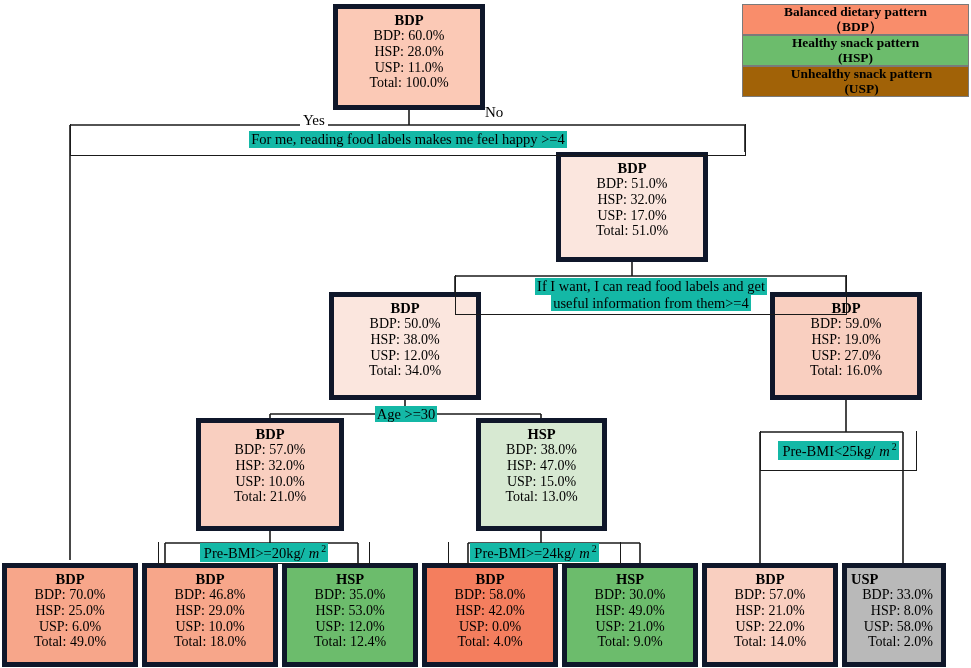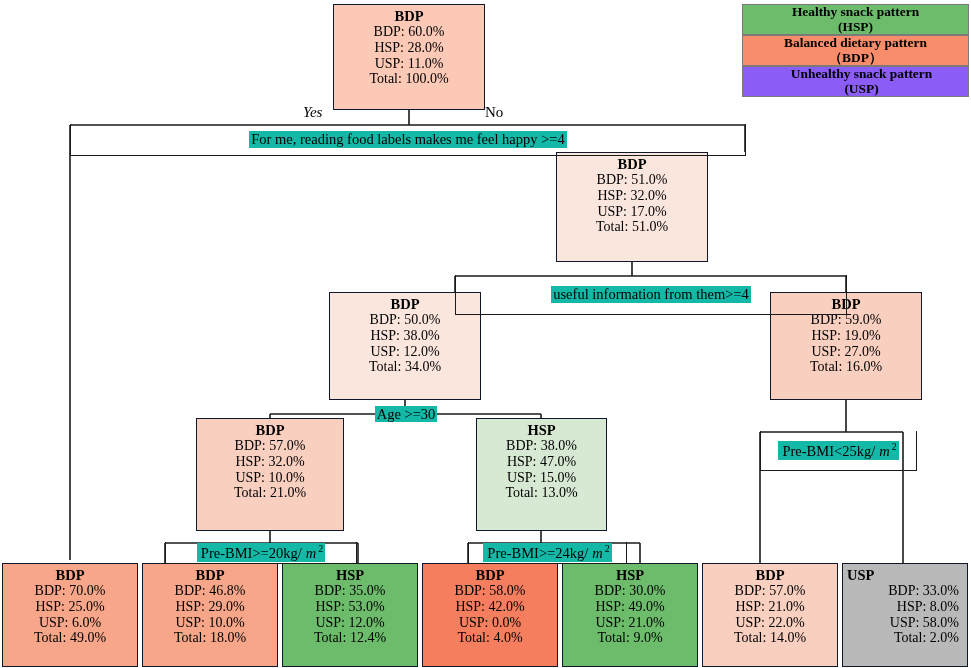--- a/index.html
+++ b/index.html
@@ -6,21 +6,21 @@
   body{
     width:971px;height:668px;position:relative;background:#ffffff;
     font-family:"Liberation Serif","DejaVu Serif",serif;
     color:#000;overflow:hidden;
   }
   #canvas{position:absolute;inset:0;}
   svg#wires{position:absolute;left:0;top:0;width:971px;height:668px;pointer-events:none;}
   svg#wires line, svg#wires path{stroke:#1a1a1a;stroke-width:1.6;fill:none;}
 
   .node{
-    position:absolute;border:1px solid #0f172a;box-sizing:border-box;
+    position:absolute;border:5px solid #0f172a;box-sizing:border-box;
     text-align:center;line-height:1.12;
   }
   .node .ttl{font-weight:bold;font-size:14.5px;padding-top:3px;}
   .node .row{font-size:14px;white-space:nowrap;}
   .node.lalign{text-align:right;}
   .node.lalign .ttl{text-align:left;padding-left:4px;}
   .node.lalign .row{padding-right:8px;}
 
   .fill-bdp0{background:#fbc9b6;}
   .fill-bdp1{background:#fbe6de;}
@@ -40,21 +40,21 @@
   .branchtag{position:absolute;font-size:15px;background:#fff;padding:0 3px;}
 
   .legend{position:absolute;left:742px;top:4px;width:227px;}
   .legend .item{
     border:1px solid #7a7a7a;box-sizing:border-box;width:227px;height:31px;
     font-weight:bold;font-size:13.4px;text-align:center;line-height:1.06;
     display:flex;align-items:center;justify-content:center;
   }
   .legend .i0{background:#f98d6b;}
   .legend .i1{background:#6cbc6c;}
-  .legend .i2{background:#8b5cf6;padding-left:12px;}
+  .legend .i2{background:#a16207;padding-left:12px;}
   .it{font-style:italic;}
   sup{font-size:0.68em;}
 </style>
 </head>
 <body>
 
 <div id="canvas">
 
   <svg id="wires">
 
@@ -82,21 +82,21 @@
     <line x1="468" y1="543" x2="640" y2="543"></line>
     <line x1="468" y1="543" x2="468" y2="563"></line>
     <line x1="640" y1="543" x2="640" y2="563"></line>
 
     <line x1="846" y1="400" x2="846" y2="432"></line>
     <line x1="760" y1="432" x2="903" y2="432"></line>
     <line x1="760" y1="432" x2="760" y2="563"></line>
     <line x1="903" y1="432" x2="903" y2="563"></line>
   </svg>
 
-  <div class="branchtag" style="left:300px;top:104px;font-style:italic;">Yes</div>
+  <div class="branchtag" style="left:300px;top:112px;">Yes</div>
   <div class="branchtag" style="left:482px;top:104px;">No</div>
 
   <div class="node fill-bdp0" style="left:333px;top:4px;width:152px;height:106px;">
     <div class="ttl">BDP</div>
     <div class="row">BDP: 60.0%</div>
     <div class="row">HSP: 28.0%</div>
     <div class="row">USP: 11.0%</div>
     <div class="row">Total: 100.0%</div>
   </div>
 
@@ -181,63 +181,64 @@
   </div>
 
   <div class="node fill-bdp2" style="left:702px;top:563px;width:136px;height:104px;">
     <div class="ttl">BDP</div>
     <div class="row">BDP: 57.0%</div>
     <div class="row">HSP: 21.0%</div>
     <div class="row">USP: 22.0%</div>
     <div class="row">Total: 14.0%</div>
   </div>
 
-  <div class="node fill-usp0 lalign" style="left:842px;top:563px;width:126px;height:104px;">
+  <div class="node fill-usp0 lalign" style="left:842px;top:563px;width:104px;height:104px;">
     <div class="ttl">USP</div>
     <div class="row">BDP: 33.0%</div>
     <div class="row">HSP: 8.0%</div>
     <div class="row">USP: 58.0%</div>
     <div class="row">Total: 2.0%</div>
   </div>
 
   <div class="splitlbl" style="left:70px;top:124px;width:676px;height:32px;border-top:none;">
     <span>For me, reading food labels makes me feel happy &gt;=4</span>
   </div>
 
   <div class="splitlbl" style="left:455px;top:275px;width:392px;height:40px;border-top:none;flex-direction:column;">
+    <span>If I want, I can read food labels and get</span>
     <span>useful information from them&gt;=4</span>
   </div>
 
   <div class="splitlbl" style="left:270px;top:403px;width:272px;height:22px;border:none;">
     <span>Age &gt;=30</span>
   </div>
 
   <div class="splitlbl" style="left:760px;top:431px;width:157px;height:40px;border-top:none;">
     <span><span>Pre-BMI&lt;25kg/</span><span class="it">m</span><sup>2</sup></span>
   </div>
 
-  <div class="splitlbl" style="left:165px;top:542px;width:192px;height:22px;border-top:none;">
+  <div class="splitlbl" style="left:158px;top:542px;width:212px;height:22px;border-top:none;">
     <span><span>Pre-BMI&gt;=20kg/</span><span class="it">m</span><sup>2</sup></span>
   </div>
 
-  <div class="splitlbl" style="left:468px;top:542px;width:159px;height:22px;border-top:none;">
+  <div class="splitlbl" style="left:448px;top:542px;width:173px;height:22px;border-top:none;">
     <span><span>Pre-BMI&gt;=24kg/</span><span class="it">m</span><sup>2</sup></span>
   </div>
 
   <div class="legend">
+    <div class="item i0">
+      <div>
+        <div>Balanced dietary pattern</div>
+        <div>（BDP）</div>
+      </div>
+    </div>
     <div class="item i1">
       <div>
         <div>Healthy snack pattern</div>
         <div>(HSP)</div>
-      </div>
-    </div>
-    <div class="item i0">
-      <div>
-        <div>Balanced dietary pattern</div>
-        <div>（BDP）</div>
       </div>
     </div>
     <div class="item i2">
       <div>
         <div>Unhealthy snack pattern</div>
         <div>(USP)</div>
       </div>
     </div>
   </div>
 

